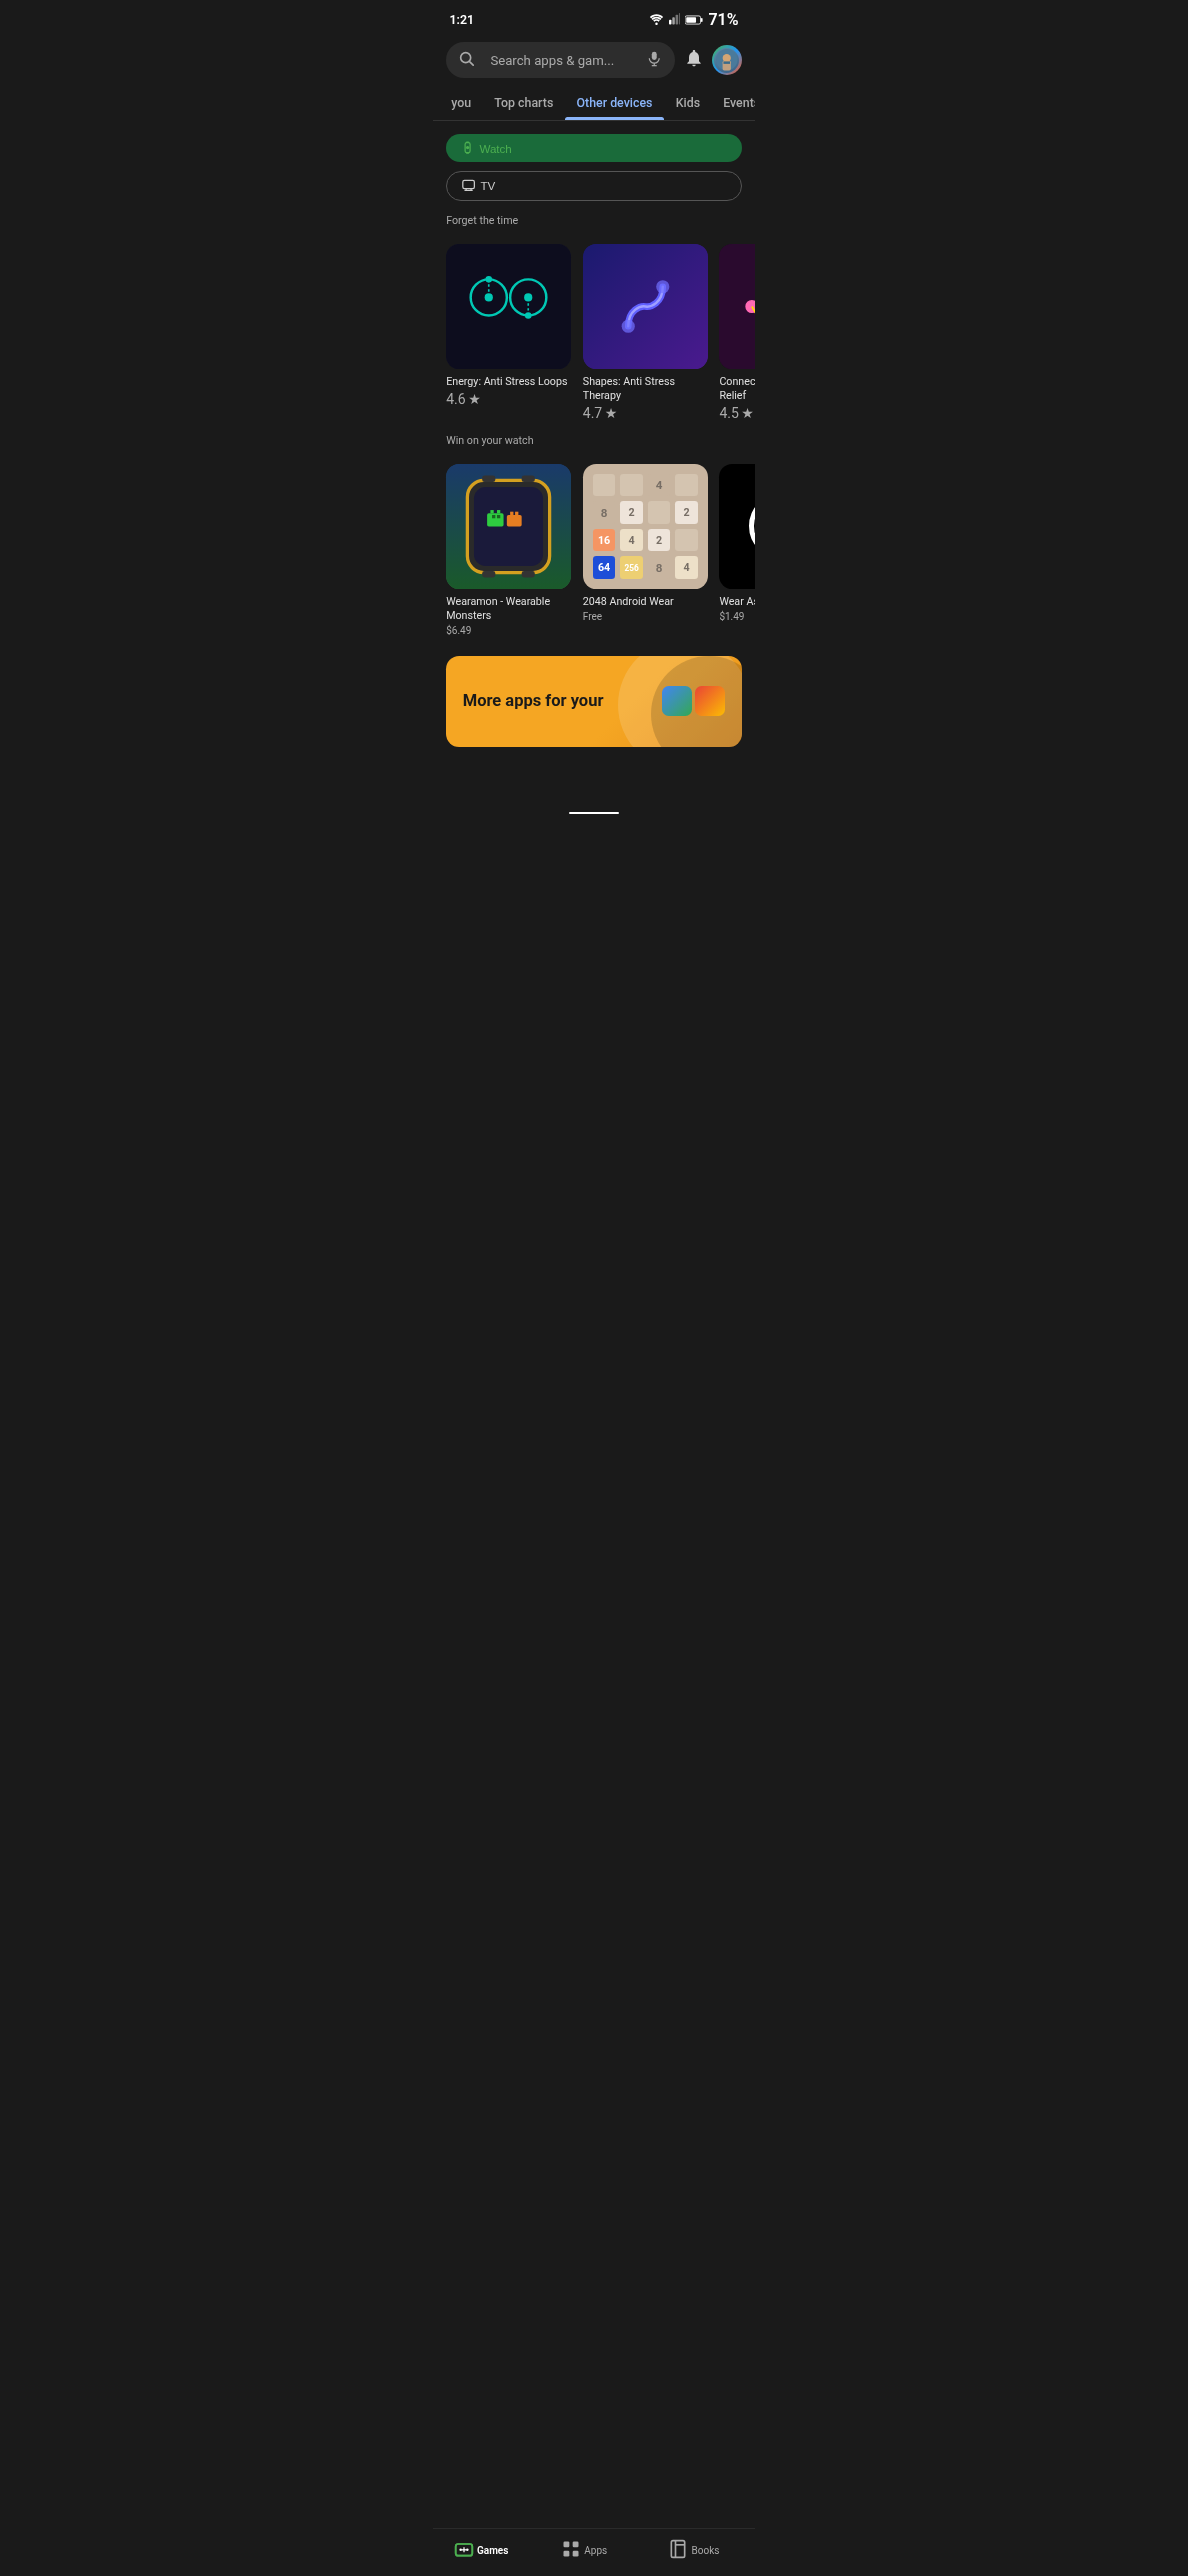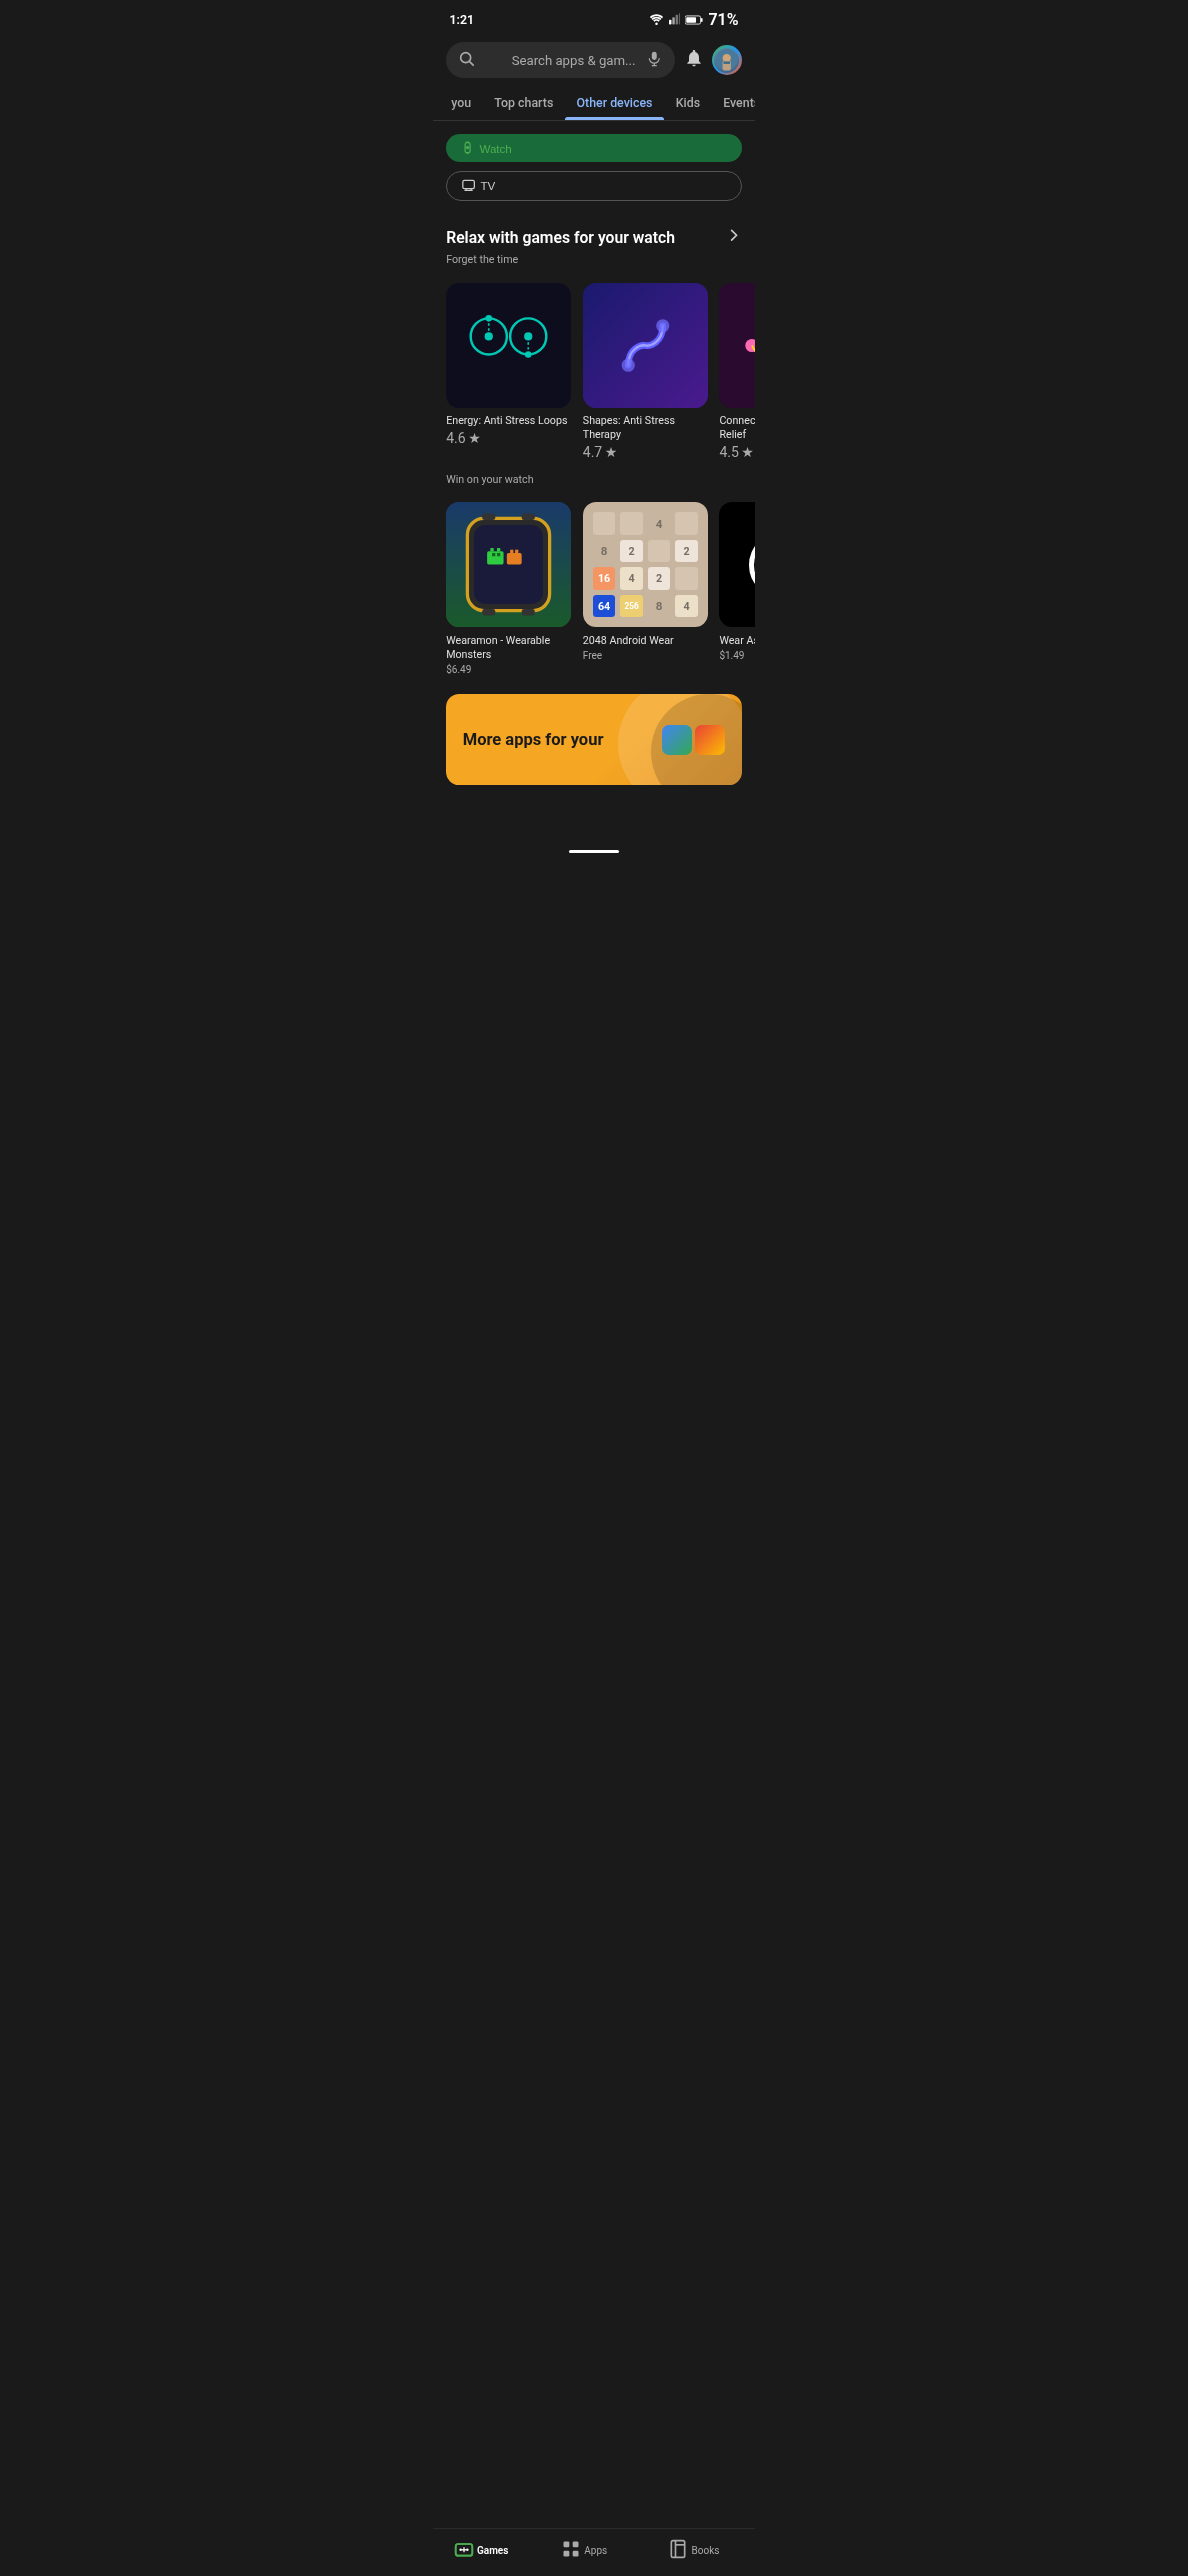--- a/index.html
+++ b/index.html
@@ -40,22 +40,21 @@
       gap: 8.3px;
     }
 
     .search-bar {
       flex: 1;
       background-color: #2d2d2d;
       border-radius: 25px;
       display: flex;
       align-items: center;
       padding: 8.3px 13.2px;
-      gap: 10px;
-      text-align: right;
+      gap: 16px;
     }
 
     .search-text {
       flex: 1;
       color: #aaaaaa;
       font-size: 13.2px;
     }
 
     .bell-icon {
       color: #cccccc;
@@ -517,30 +516,20 @@
           <line x1="5" y1="13" x2="5" y2="15"></line>
           <line x1="11" y1="13" x2="11" y2="15"></line>
           <line x1="3" y1="15" x2="13" y2="15"></line>
         </svg>
       </span>
       <span>TV</span>
     </button>
   </div>
 
   <div>
-    <div class="section-header">
-      <div>
-        <div class="section-title">Relax with games for your watch</div>
-      </div>
-      <span class="arrow-icon">
-        <svg width="16.5" height="16.5" viewBox="0 0 20 20" fill="#cccccc">
-          <path d="M8 4l6 6-6 6" stroke="#cccccc" stroke-width="2" fill="none" stroke-linecap="round"></path>
-        </svg>
-      </span>
-    </div>
     <div class="section-subtitle">Forget the time</div>
 
     <div class="apps-row">
 
       <div class="app-card">
         <div class="app-icon-img icon-energy">
           <svg viewBox="0 0 152 152" xmlns="http://www.w3.org/2000/svg">
             <rect width="152" height="152" fill="#0d0d1e"></rect>
 
             <circle cx="52" cy="65" r="22" stroke="#00c8b4" stroke-width="3" fill="none"></circle>

